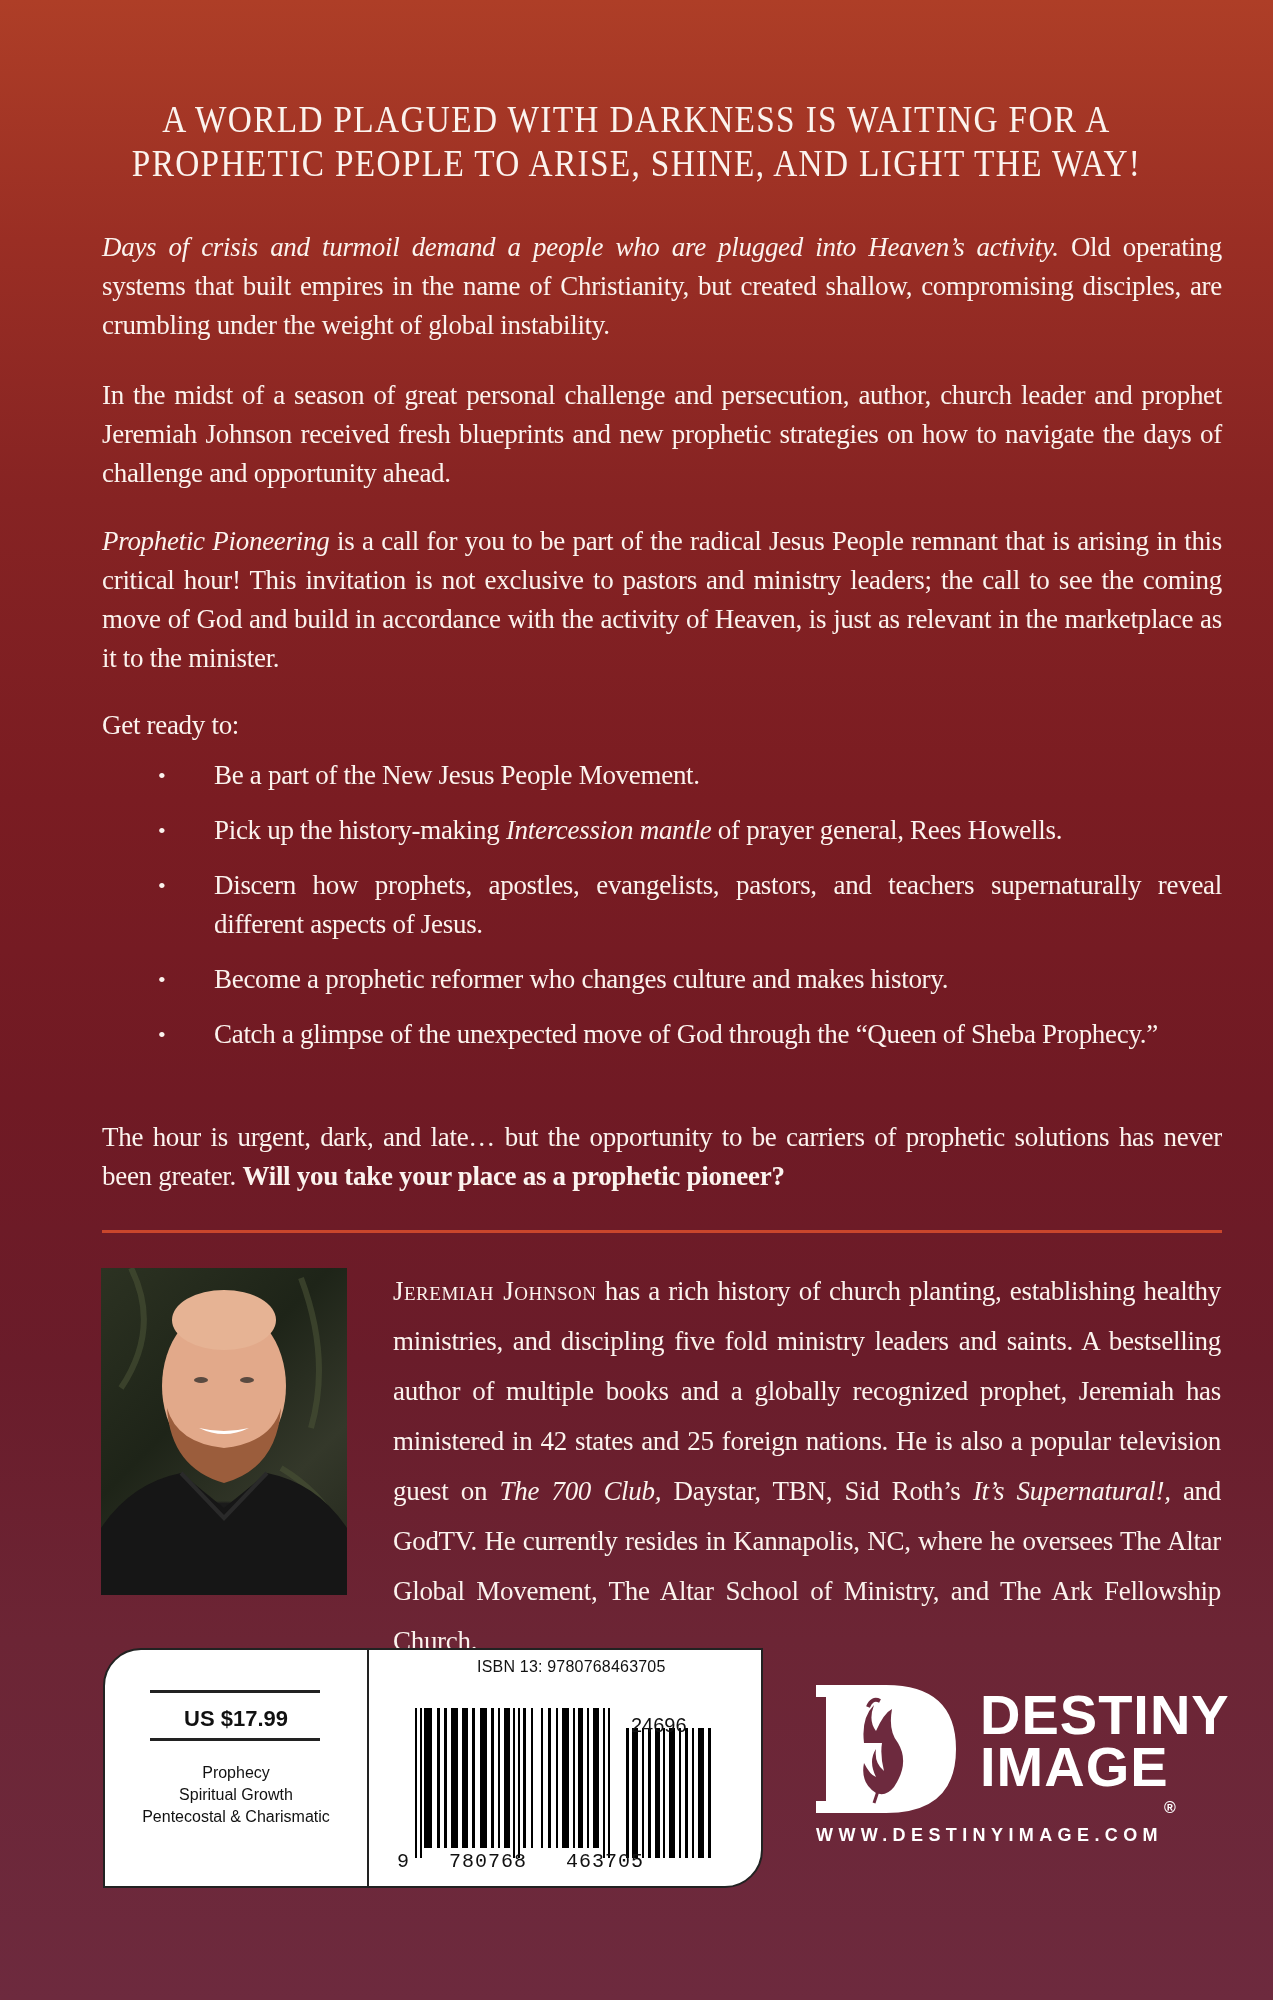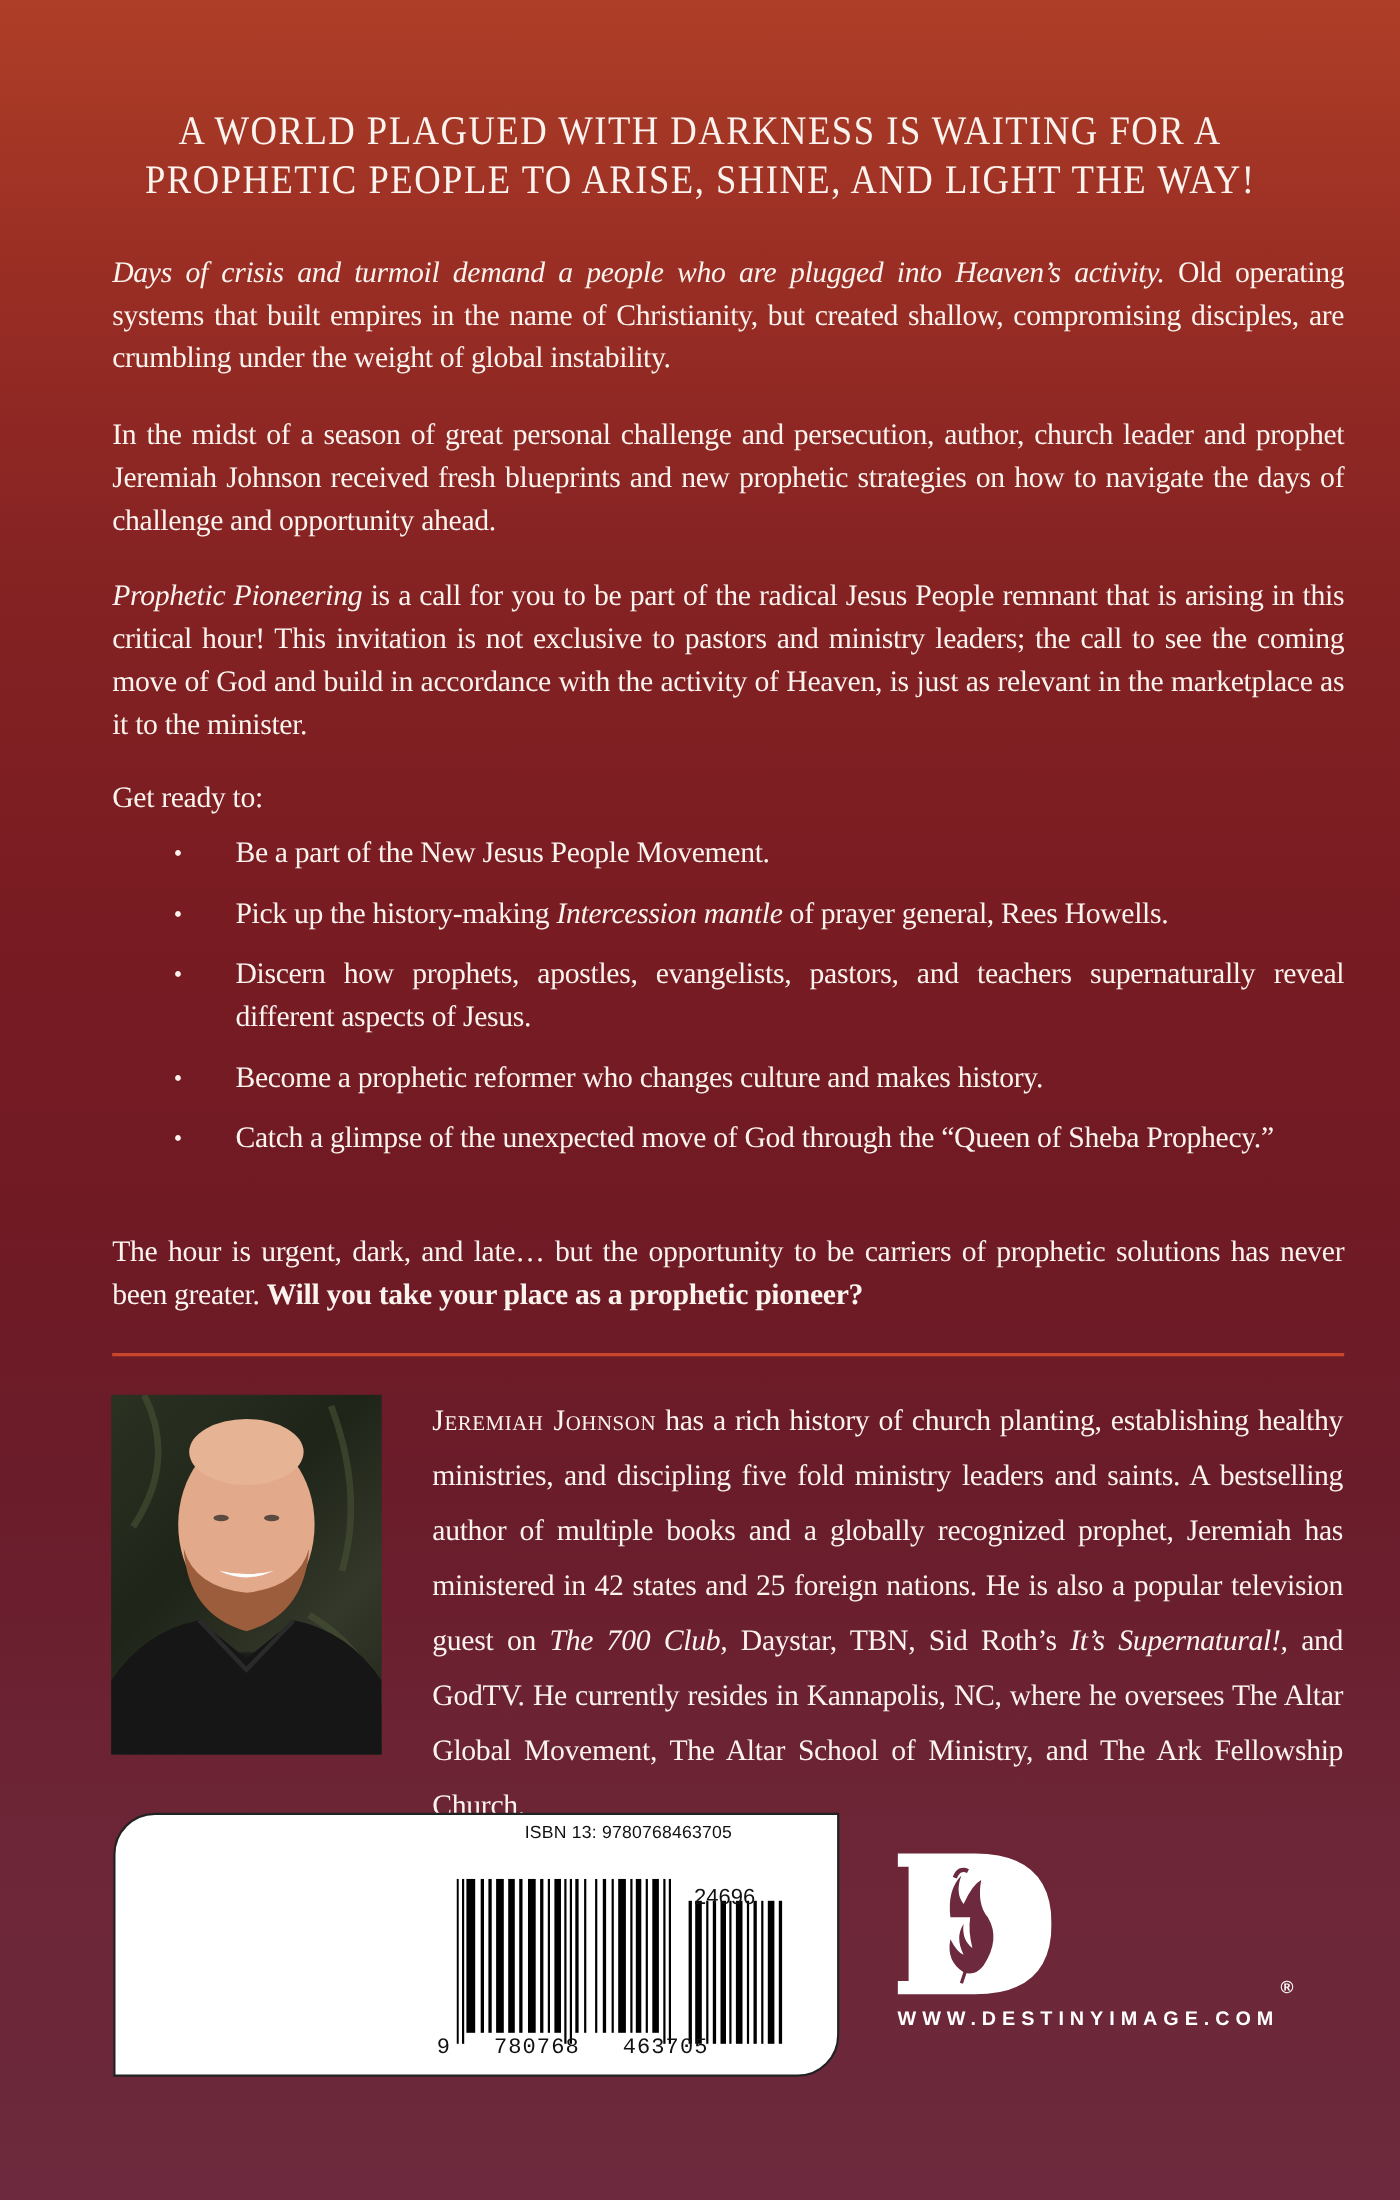--- a/index.html
+++ b/index.html
@@ -117,20 +117,30 @@
     <path d="M0 327 L0 260 Q30 215 80 205 L123 240 L166 205 Q216 215 246 260 L246 327 Z" fill="#161616"></path>
     <path d="M80 205 L123 250 L166 205" stroke="#2a2a2a" stroke-width="4" fill="none"></path>
   </svg>
 </div>
 
 <div class="bio">
   <span class="sc">Jeremiah Johnson</span><span> has a rich history of church planting, establishing healthy ministries, and discipling five fold ministry leaders and saints. A bestselling author of multiple books and a globally recognized prophet, Jeremiah has ministered in 42 states and 25 foreign nations. He is also a popular television guest on </span><i>The 700 Club,</i><span> Daystar, TBN, Sid Roth’s </span><i>It’s Supernatural!,</i><span> and GodTV. He currently resides in Kannapolis, NC, where he oversees The Altar Global Movement, The Altar School of Ministry, and The Ark Fellowship Church.</span>
 </div>
 
 <div class="barcode-box">
+  <div class="price-panel">
+    <div class="price-rule" style="top:40px;"></div>
+    <div class="price">US $17.99</div>
+    <div class="price-rule" style="top:88px;"></div>
+    <div class="categories">
+      <div>Prophecy</div>
+      <div>Spiritual Growth</div>
+      <div>Pentecostal &amp; Charismatic</div>
+    </div>
+  </div>
   <div class="isbn-panel">
     <div class="isbn-label">ISBN 13: 9780768463705</div>
     <svg class="bars" width="340" height="160" viewBox="0 0 340 160">
       <g fill="#000">
         <rect x="0" y="0" width="2" height="150"></rect>
           <rect x="5" y="0" width="2" height="150"></rect>
         <rect x="9" y="0" width="8" height="140"></rect>
           <rect x="22" y="0" width="3" height="140"></rect>
         <rect x="29" y="0" width="3" height="140"></rect>
           <rect x="36" y="0" width="7" height="140"></rect>
@@ -175,15 +185,19 @@
   </div>
 </div>
 
 <div class="logo">
   <svg class="logo-d" width="140" height="132" viewBox="0 0 140 132">
     <path d="M0 2 L70 2 Q140 2 140 66 Q140 130 70 130 L0 130 L0 118 L10 118 L10 14 L0 14 Z" fill="#fff"></path>
     <path d="M48 60 Q45 35 58 22 Q52 38 60 48 Q68 30 76 26 Q72 48 82 60 Q94 80 78 104 Q70 114 60 110 Q44 100 48 80 Q54 92 60 94 Q52 78 60 66 Q58 80 68 88 Q64 72 66 60 Z" fill="#6d2a3e"></path>
     <path d="M52 24 Q56 14 64 18" stroke="#6d2a3e" stroke-width="4" fill="none"></path>
     <path d="M62 108 L58 120" stroke="#6d2a3e" stroke-width="3"></path>
   </svg>
+  <div class="logo-name">
+    <div>DESTINY</div>
+    <div>IMAGE</div>
+  </div>
   <div class="logo-reg">®</div>
   <div class="logo-url">WWW.DESTINYIMAGE.COM</div>
 </div>
 
 </body></html>

